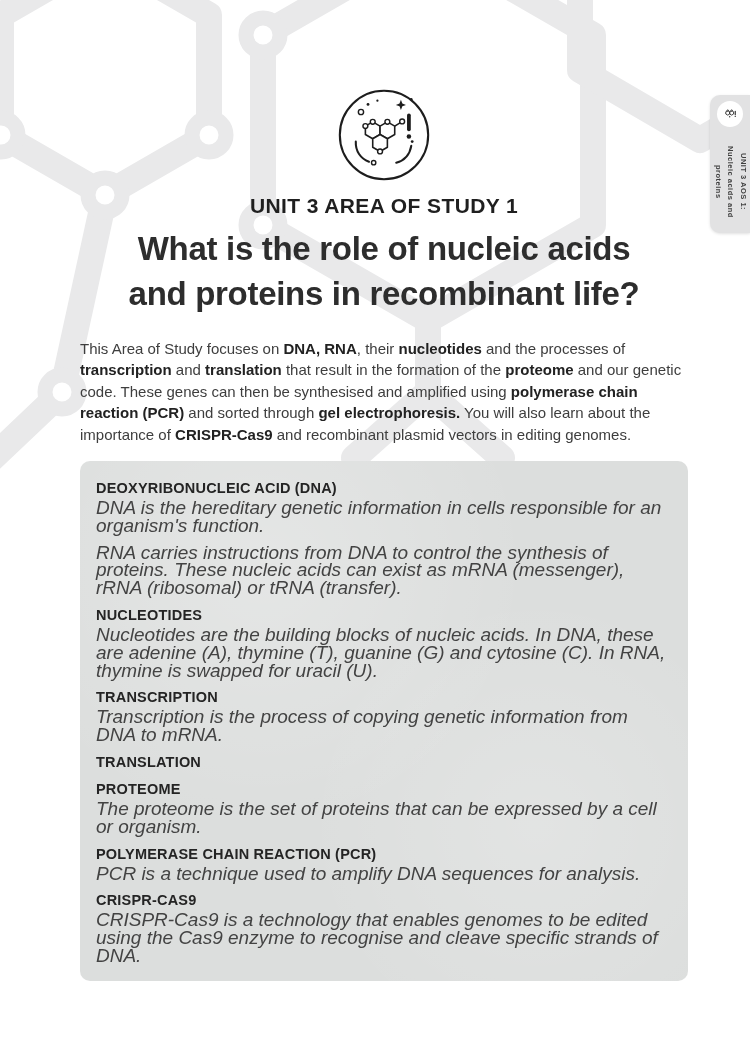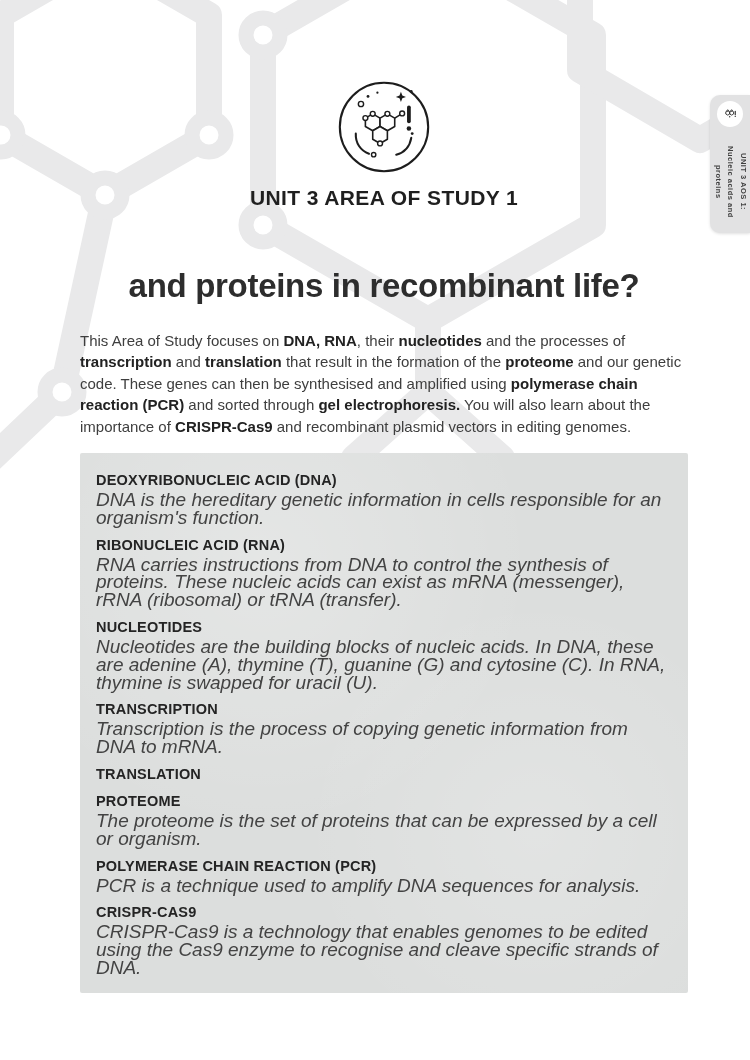--- a/index.html
+++ b/index.html
@@ -15,33 +15,33 @@
     box-shadow:0 1px 3px rgba(0,0,0,0.12);
     display:flex;flex-direction:column;align-items:center;padding-top:6px;box-sizing:border-box;
   }
   .tab-circle{width:26px;height:26px;border-radius:50%;background:#ffffff;display:flex;align-items:center;justify-content:center;flex:0 0 auto;}
   .tab-text{
     margin-top:5px;height:100px;writing-mode:vertical-rl;text-orientation:mixed;
     font-size:7.5px;font-weight:bold;color:#3f3f3f;letter-spacing:0.5px;line-height:1.7;text-align:center;
   }
   .tab-text span{display:block;}
   
-  .main{position:absolute;z-index:2;left:80px;top:0;width:608px;padding-top:80px;}
+  .main{position:absolute;z-index:2;left:80px;top:8px;width:608px;padding-top:80px;}
   .hero-icon{width:94px;height:94px;margin:0 auto;display:block;}
   .kicker{
     margin:12px 0 0 0;text-align:center;font-size:21px;font-weight:800;color:#1f1f1f;letter-spacing:0.4px;
   }
   .title{
     margin:8px 0 0 0;text-align:center;font-size:33px;line-height:45px;font-weight:800;color:#2d2d2d;letter-spacing:-0.3px;
   }
   .intro{margin:22px 0 0 0;font-size:15px;line-height:21.4px;color:#3e3e3e;}
   .intro b{color:#222222;}
   
   .glossary{
-    margin-top:16px;background:#dcdedd;border-radius:2px;padding:18px 16px 16px 16px;box-sizing:border-box;
+    margin-top:16px;background:#dcdedd;border-radius:10px;padding:18px 16px 16px 16px;box-sizing:border-box;
     background-image:radial-gradient(circle at 30% 20%, rgba(255,255,255,0.25), rgba(255,255,255,0) 45%),
                      radial-gradient(circle at 75% 70%, rgba(255,255,255,0.18), rgba(255,255,255,0) 40%);
   }
   .entry + .entry{margin-top:9px;}
   .term{margin:0;font-size:14.5px;font-weight:800;color:#242424;letter-spacing:0.2px;line-height:18px;}
   .def{margin:2px 0 0 0;font-size:19px;font-style:italic;color:#434343;line-height:17.8px;}
 </style>
 </head>
 <body>
 
@@ -116,34 +116,33 @@
       <path d="M76.5,29 L76.5,44" stroke="#1d1d1d" stroke-width="4" stroke-linecap="round"></path>
       <circle cx="76.5" cy="51.5" r="2.4" fill="#1d1d1d"></circle>
       <path d="M20,57 C19.5,67 25,75 34,78.5" fill="none" stroke="#1d1d1d" stroke-width="2.2" stroke-linecap="round"></path>
       <circle cx="39" cy="79.5" r="2.3" fill="#ffffff" stroke="#1d1d1d" stroke-width="1.5"></circle>
       <path d="M63,79.5 C72,77 77.5,70.5 79,61.5" fill="none" stroke="#1d1d1d" stroke-width="2.2" stroke-linecap="round"></path>
     </svg>
 
     <h2 class="kicker">UNIT 3 AREA OF STUDY 1</h2>
 
     <h1 class="title">
-      <br>
+      <span>What is the role of nucleic acids</span><br>
       <span>and proteins in recombinant life?</span>
     </h1>
 
     <p class="intro" id="intro"><span>This Area of Study focuses on </span><b>DNA, RNA</b><span>, their </span><b>nucleotides</b><span> and the processes of </span><b>transcription</b><span> and </span><b>translation</b><span> that result in the formation of the </span><b>proteome</b><span> and our genetic code. These genes can then be synthesised and amplified using </span><b>polymerase chain reaction (PCR)</b><span> and sorted through </span><b>gel electrophoresis.</b><span> You will also learn about the importance of </span><b>CRISPR-Cas9</b><span> and recombinant plasmid vectors in editing genomes.</span></p>
 
     <section class="glossary" id="glossary">
   <div class="entry">
     <h3 class="term">DEOXYRIBONUCLEIC ACID (DNA)</h3>
     <p class="def">DNA is the hereditary genetic information in cells responsible for an organism's function.</p>
   </div>
 
   <div class="entry">
-    <h3 class="term">RIBONUCLEIC ACID (RNA)</h3>
     <p class="def">RNA carries instructions from DNA to control the synthesis of proteins. These nucleic acids can exist as mRNA (messenger), rRNA (ribosomal) or tRNA (transfer).</p>
   </div>
 
   <div class="entry">
     <h3 class="term">NUCLEOTIDES</h3>
     <p class="def">Nucleotides are the building blocks of nucleic acids. In DNA, these are adenine (A), thymine (T), guanine (G) and cytosine (C). In RNA, thymine is swapped for uracil (U).</p>
   </div>
 
   <div class="entry">
     <h3 class="term">TRANSCRIPTION</h3>

